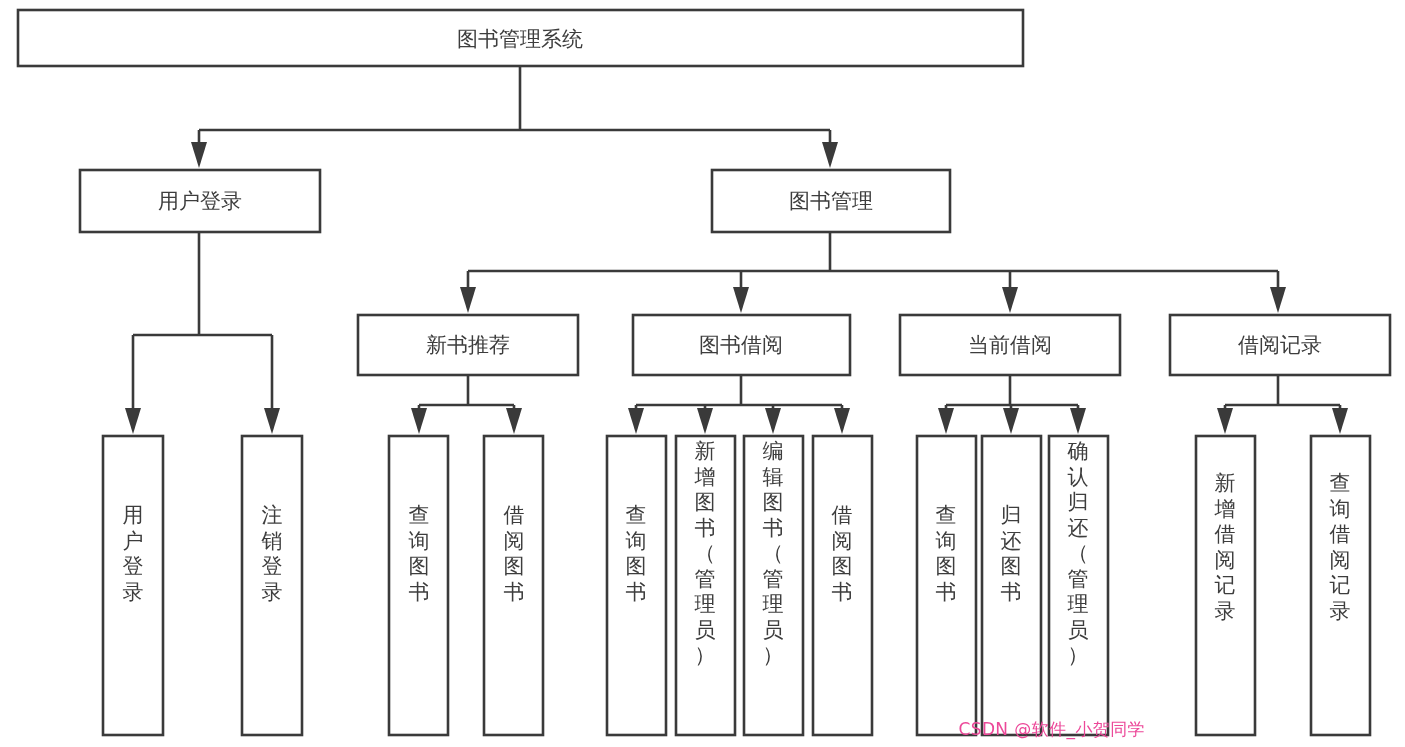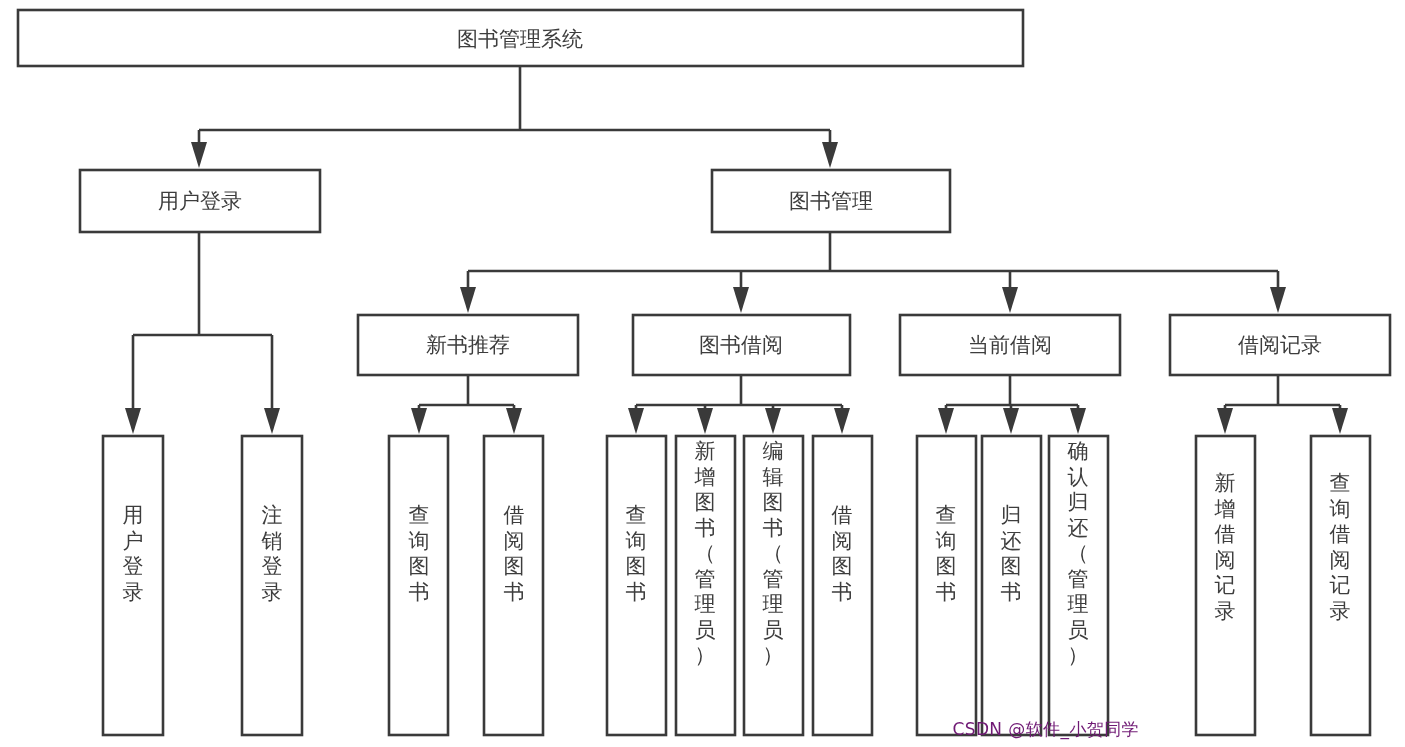--- a/index.html
+++ b/index.html
@@ -49,23 +49,23 @@
     dominant-baseline: middle;
   }
   .node-label-v {
     fill: #3d3d3d;
     font-family: "DejaVu Sans", "Liberation Sans", sans-serif;
     font-size: 21px;
     text-anchor: middle;
   }
   .watermark {
     position: absolute;
-    right: 6px;
+    right: 0;
     bottom: 6px;
-    color: #701a75;
+    color: #ec4899;
     font-size: 17px;
     font-family: "DejaVu Sans", "Liberation Sans", sans-serif;
     letter-spacing: 0.4px;
     white-space: nowrap;
     user-select: none;
   }
 </style>
 </head>
 <body>
 

